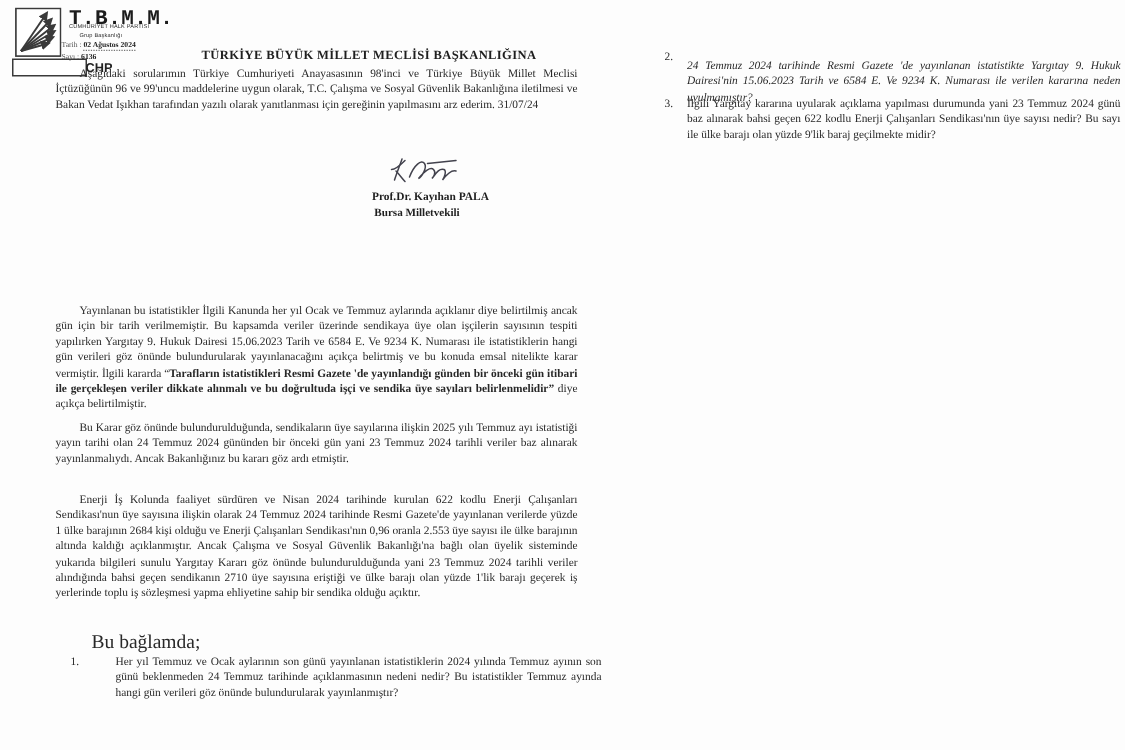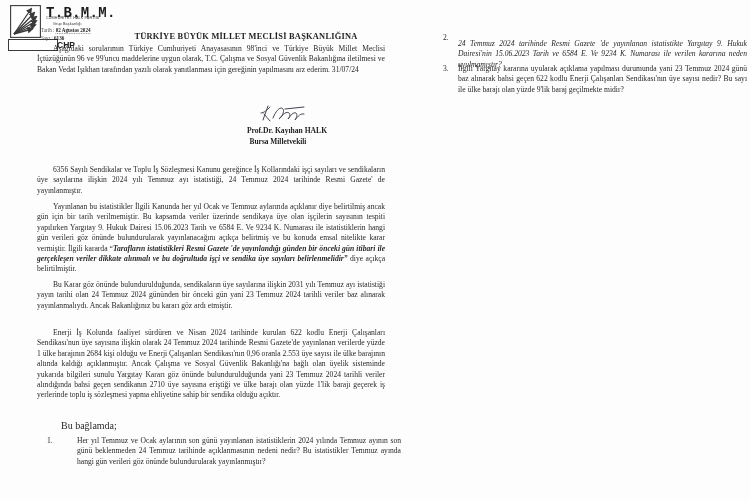--- a/index.html
+++ b/index.html
@@ -22,24 +22,24 @@
     color: #1f1f1f;
     white-space: nowrap;
   }
   .body-text {
     font-size: 7.6px;
     line-height: 10.4px;
     text-align: justify;
     color: #282828;
   }
   .indent { text-indent: 16px; }
-  .quote-part { font-weight: bold; font-style: italic; }
+  .quote-part { font-weight: bold; }
   .sig-name { font-weight: bold; font-size: 7.6px; text-align: center; color: #1f1f1f; }
   .sig-role { font-weight: bold; font-size: 7.4px; text-align: center; color: #1f1f1f; }
-  .context-line { font-size: 10px; color: #282828; text-align: right; }
+  .context-line { font-size: 13px; color: #282828; text-align: right; }
   .q-num { font-size: 7.6px; line-height: 10.3px; color: #282828; }
   .q-text { font-size: 7.6px; line-height: 10.3px; text-align: justify; color: #282828; }
   
   .lh-tbmm { font-weight: bold; font-size: 14px; color: #1c1c1c; letter-spacing: 0.3px; font-family: Liberation Mono, monospace; }
   .lh-tiny {
     font-size: 6px;
     transform: scale(0.62);
     transform-origin: 0 0;
     white-space: nowrap;
     width: 140px;
@@ -119,30 +119,29 @@
       <svg width="52" height="22" viewBox="0 0 52 22">
         <g fill="none" stroke="#2e2e3a" stroke-width="1" stroke-linecap="round" opacity="0.9">
           <path d="M5,17 C7,11 9,6 10,3"></path>
           <path d="M3,10 C6,10 9,7 12,4"></path>
           <path d="M6,11 C8,13 10,16 12,18"></path>
           <path d="M15,15 C18,7 23,3 25,6 C27,9 23,15 21,16 C25,11 29,8 31,10 C33,12 31,15 30,16 C33,12 35,9 38,10 C40,11 38,16 37,17 C40,13 43,10 46,11"></path>
           <path d="M27,6 L46,4"></path>
         </g>
       </svg>
     </div>
-    <div class="abs sig-name" style="left:224px;top:126px;width:126px;">Prof.Dr. Kayıhan HALK</div>
+    <div class="abs sig-name" style="left:224px;top:126px;width:126px;">Prof.Dr. Kayıhan PALA</div>
     <div class="abs sig-role" style="left:215px;top:137px;width:126px;">Bursa Milletvekili</div>
 
-    <div class="abs body-text indent" style="left:37px;top:165px;width:348px;">6356 Sayılı Sendikalar ve Toplu İş Sözleşmesi Kanunu gereğince İş Kollarındaki işçi sayıları ve sendikaların üye sayılarına ilişkin 2024 yılı Temmuz ayı istatistiği, 24 Temmuz 2024 tarihinde Resmi Gazete' de yayınlanmıştır.</div>
 
     <div class="abs body-text indent" style="left:37px;top:202px;width:348px;">
       <span>Yayınlanan bu istatistikler İlgili Kanunda her yıl Ocak ve Temmuz aylarında açıklanır diye belirtilmiş ancak gün için bir tarih verilmemiştir. Bu kapsamda veriler üzerinde sendikaya üye olan işçilerin sayısının tespiti yapılırken Yargıtay 9. Hukuk Dairesi 15.06.2023 Tarih ve 6584 E. Ve 9234 K. Numarası ile istatistiklerin hangi gün verileri göz önünde bulundurularak yayınlanacağını açıkça belirtmiş ve bu konuda emsal nitelikte karar vermiştir. İlgili kararda “</span><span class="quote-part">Tarafların istatistikleri Resmi Gazete 'de yayınlandığı günden bir önceki gün itibari ile gerçekleşen veriler dikkate alınmalı ve bu doğrultuda işçi ve sendika üye sayıları belirlenmelidir”</span><span> diye açıkça belirtilmiştir.</span>
     </div>
 
-    <div class="abs body-text indent" style="left:37px;top:280px;width:348px;">Bu Karar göz önünde bulundurulduğunda, sendikaların üye sayılarına ilişkin 2031 yılı Temmuz ayı istatistiği yayın tarihi olan 24 Temmuz 2024 gününden bir önceki gün yani 23 Temmuz 2024 tarihli veriler baz alınarak yayınlanmalıydı. Ancak Bakanlığınız bu kararı göz ardı etmiştir.</div>
+    <div class="abs body-text indent" style="left:37px;top:280px;width:348px;">Bu Karar göz önünde bulundurulduğunda, sendikaların üye sayılarına ilişkin 2025 yılı Temmuz ayı istatistiği yayın tarihi olan 24 Temmuz 2024 gününden bir önceki gün yani 23 Temmuz 2024 tarihli veriler baz alınarak yayınlanmalıydı. Ancak Bakanlığınız bu kararı göz ardı etmiştir.</div>
 
     <div class="abs body-text indent" style="left:37px;top:328px;width:348px;">Enerji İş Kolunda faaliyet sürdüren ve Nisan 2024 tarihinde kurulan 622 kodlu Enerji Çalışanları Sendikası'nun üye sayısına ilişkin olarak 24 Temmuz 2024 tarihinde Resmi Gazete'de yayınlanan verilerde yüzde 1 ülke barajının 2684 kişi olduğu ve Enerji Çalışanları Sendikası'nın 0,96 oranla 2.553 üye sayısı ile ülke barajının altında kaldığı açıklanmıştır. Ancak Çalışma ve Sosyal Güvenlik Bakanlığı'na bağlı olan üyelik sisteminde yukarıda bilgileri sunulu Yargıtay Kararı göz önünde bulundurulduğunda yani 23 Temmuz 2024 tarihli veriler alındığında bahsi geçen sendikanın 2710 üye sayısına eriştiği ve ülke barajı olan yüzde 1'lik barajı geçerek iş yerlerinde toplu iş sözleşmesi yapma ehliyetine sahip bir sendika olduğu açıktır.</div>
 
     <div class="abs context-line" style="left:61px;top:420px;">Bu bağlamda;</div>
 
     <div class="abs q-num" style="left:47px;top:436px;">1.</div>
     <div class="abs q-text" style="left:61px;top:436px;width:324px;margin-left:16px;">Her yıl Temmuz ve Ocak aylarının son günü yayınlanan istatistiklerin 2024 yılında Temmuz ayının son günü beklenmeden 24 Temmuz tarihinde açıklanmasının nedeni nedir? Bu istatistikler Temmuz ayında hangi gün verileri göz önünde bulundurularak yayınlanmıştır?</div>
   </div>
 
   <div class="abs" style="left:425px;top:0;width:325px;height:500px;">

